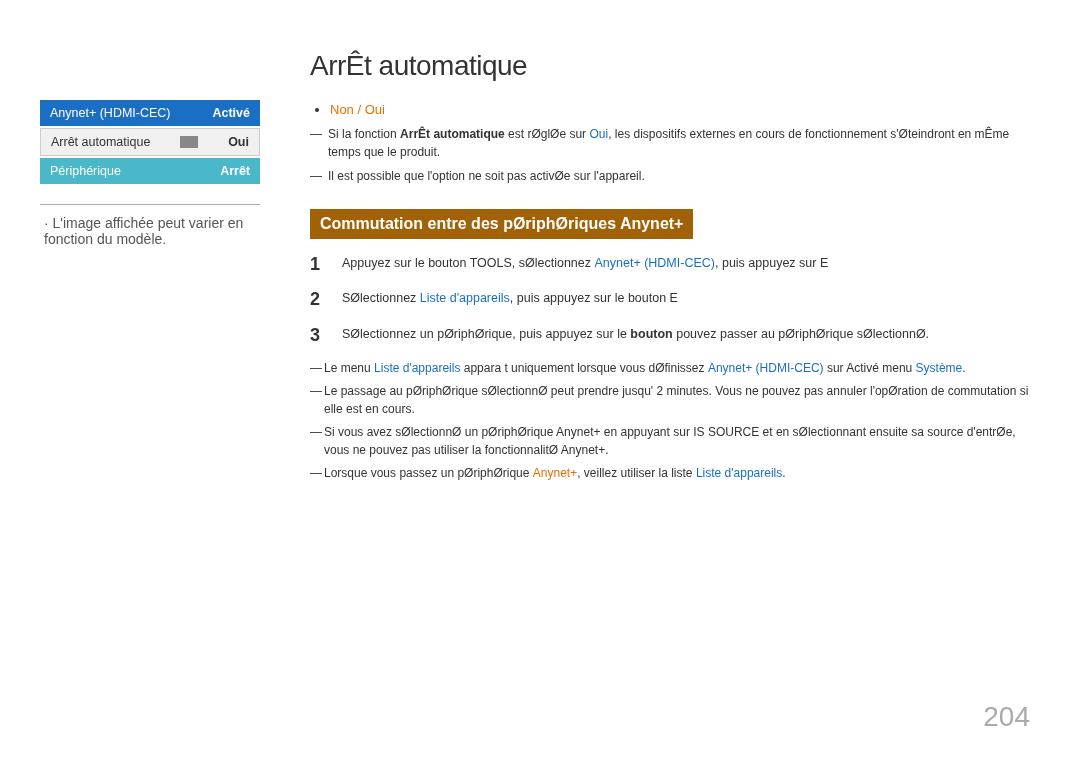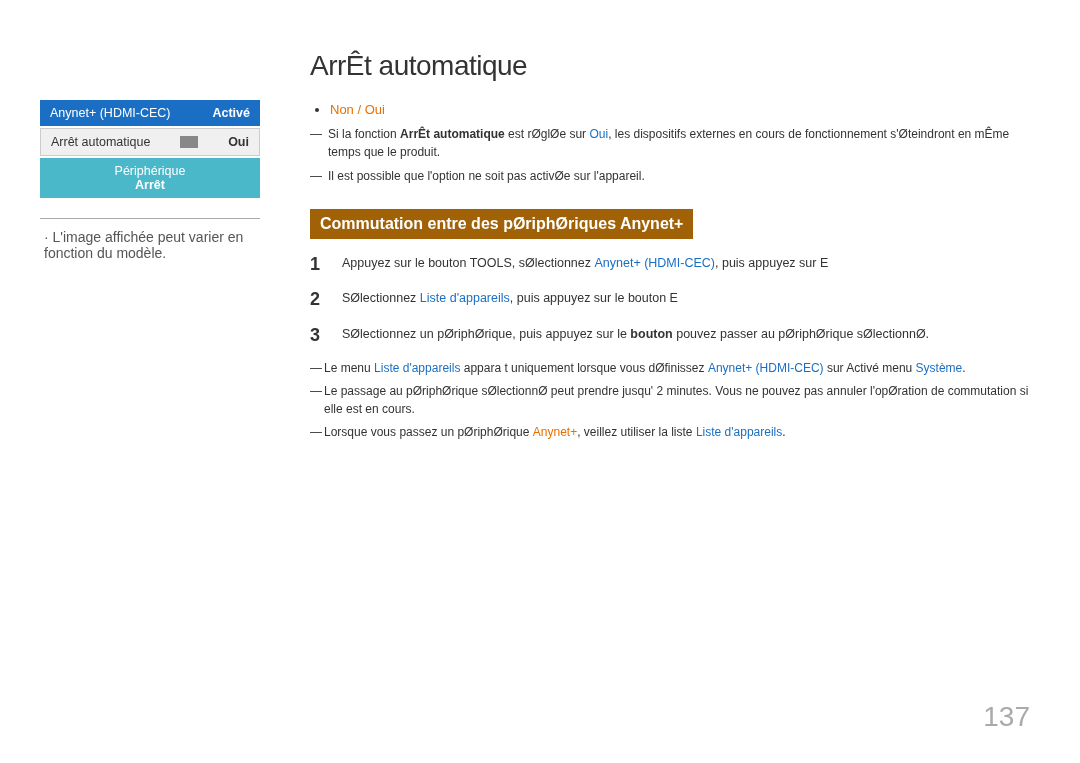--- a/index.html
+++ b/index.html
@@ -42,21 +42,20 @@
     }
 
     .menu-item.gray-selected {
       background: #f0f0f0;
       border: 1px solid #ccc;
     }
 
     .menu-item.teal {
       background: #4ab8c8;
       color: white;
-      flex-direction: column;
     }
 
     .menu-item .item-label {
       font-size: 12.5px;
     }
 
     .menu-item .item-value {
       font-size: 12.5px;
       font-weight: bold;
     }
@@ -283,19 +282,22 @@
     </div>
 
     <div class="bottom-notes">
       <p class="bottom-note">
         Le menu <span class="highlight-blue">Liste d'appareils</span> appara t uniquement lorsque vous dØfinissez <span class="highlight-blue">Anynet+ (HDMI-CEC)</span> sur Activé menu <span class="highlight-blue">Système</span>.
       </p>
       <p class="bottom-note">
         Le passage au pØriphØrique sØlectionnØ peut prendre jusqu' 2 minutes. Vous ne pouvez pas annuler l'opØration de commutation si elle est en cours.
       </p>
       <p class="bottom-note">
+        Si vous avez sØlectionnØ un pØriphØrique Anynet+ en appuyant sur IS SOURCE et en sØlectionnant ensuite sa source d'entrØe, vous ne pouvez pas utiliser la fonctionnalitØ Anynet+.
+      </p>
+      <p class="bottom-note">
         Lorsque vous passez  un pØriphØrique <span class="highlight-orange">Anynet+</span>, veillez  utiliser la liste <span class="highlight-blue">Liste d'appareils</span>.
       </p>
     </div>
   </div>
 </div>
 
-<div class="page-number">137</div>
+<div class="page-number">204</div>
 
 </body></html>

